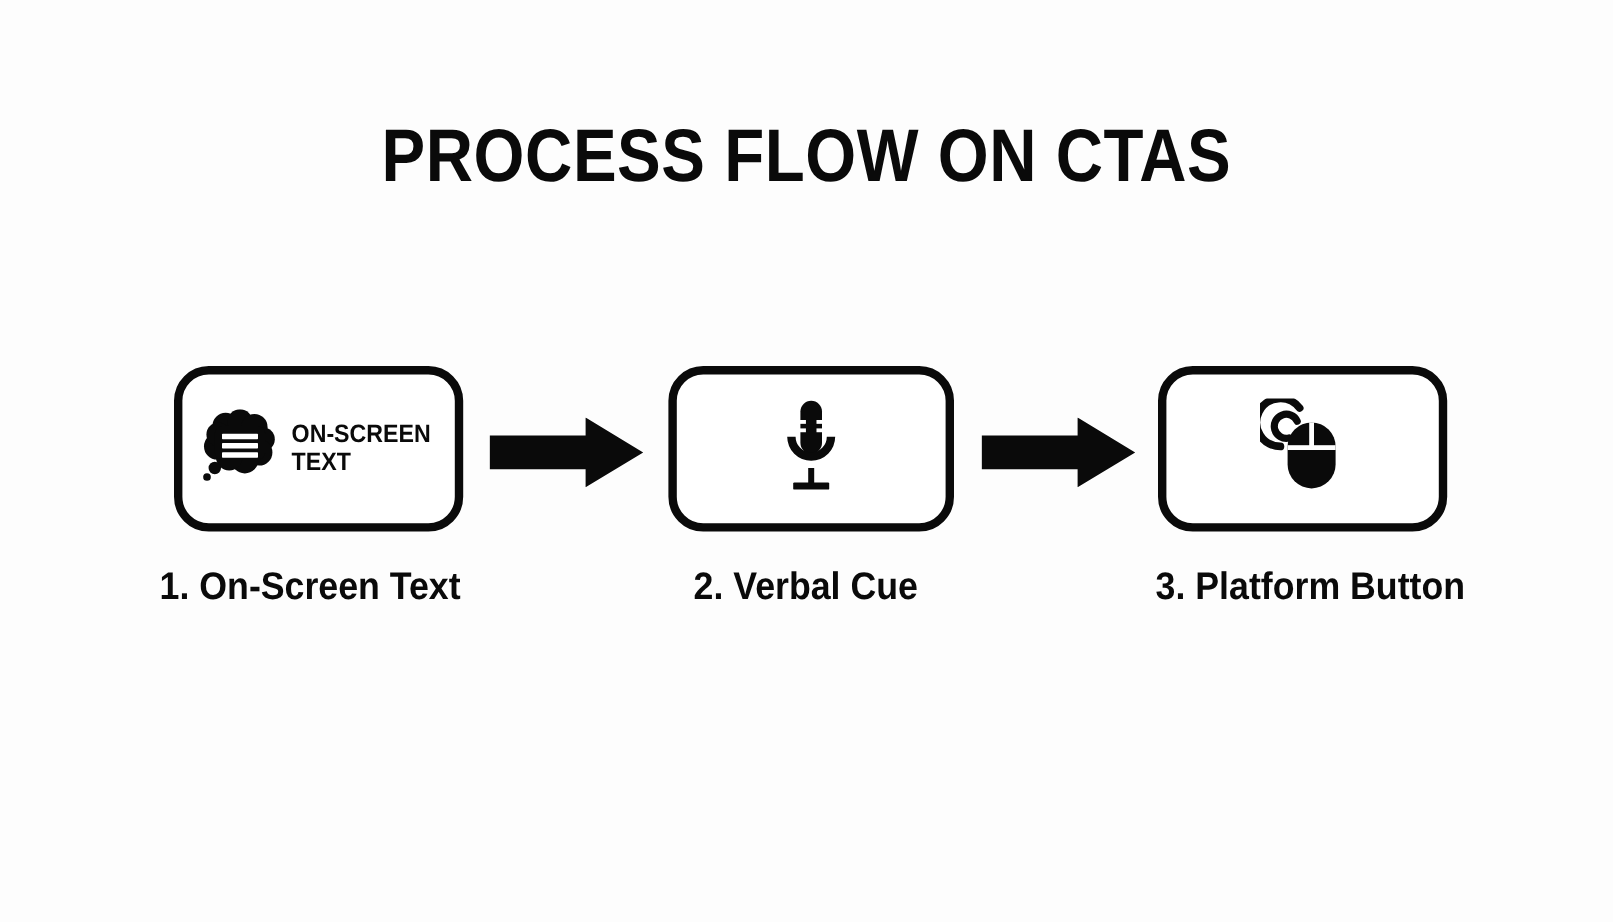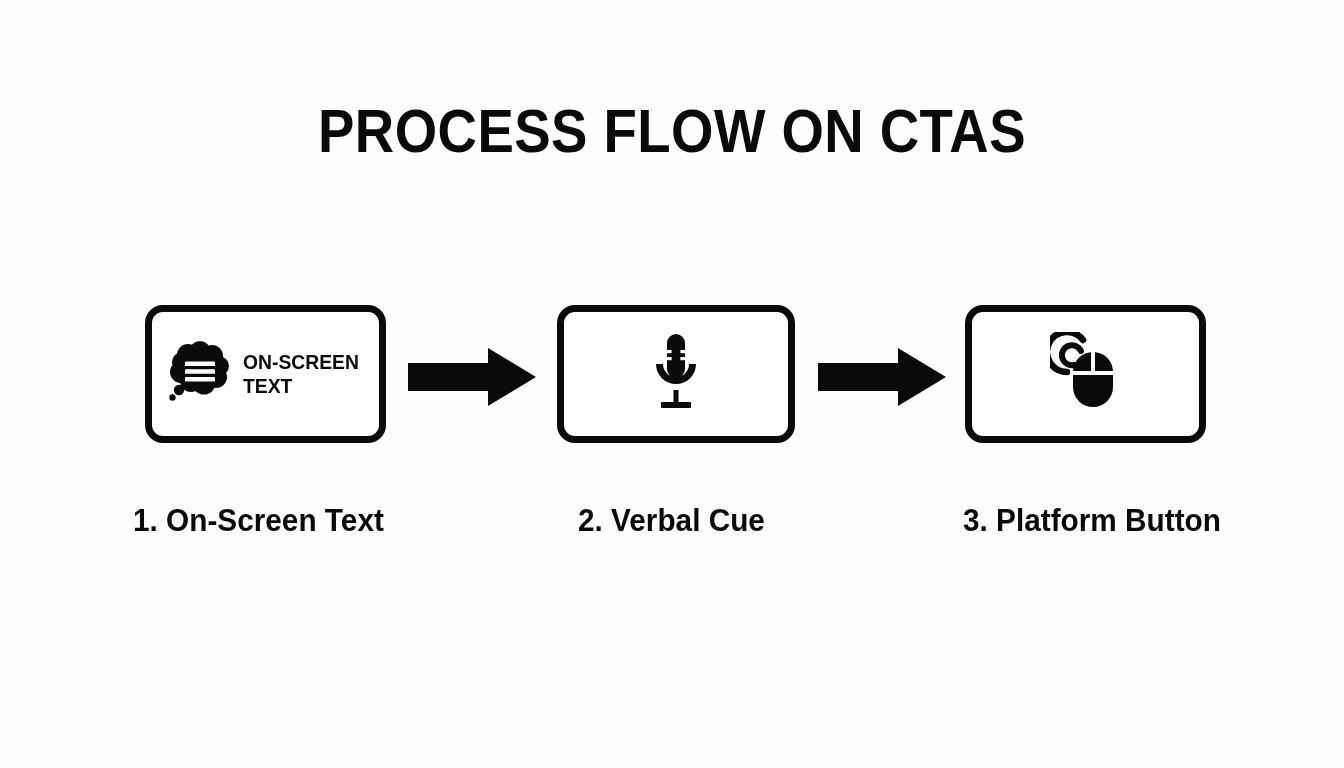--- a/index.html
+++ b/index.html
@@ -42,21 +42,21 @@
     width: 1344px;
     height: 142px;
   }
 
   .step-box {
     position: absolute;
     top: 0;
     height: 138px;
     box-sizing: border-box;
     border: 7px solid #0a0a0a;
-    border-radius: 18px;
+    border-radius: 29px;
     background: #ffffff;
     display: flex;
     align-items: center;
     justify-content: center;
   }
   #step-box-1 { left: 145px;  width: 241px; }
   #step-box-2 { left: 557px;  width: 238px; }
   #step-box-3 { left: 965px;  width: 241px; }
 
   
@@ -88,21 +88,20 @@
   #flow-arrow-1 { left: 408px; }
   #flow-arrow-2 { left: 818px; }
 
   
   #caption-row {
     position: absolute;
     top: 468px;
     left: 0;
     width: 1344px;
     height: 44px;
-    margin-top: 32px;
   }
   .step-caption {
     position: absolute;
     top: 0;
     font-family: "Liberation Sans", sans-serif;
     font-weight: 700;
     font-size: 32px;
     line-height: 40px;
     color: #0a0a0a;
     white-space: nowrap;

